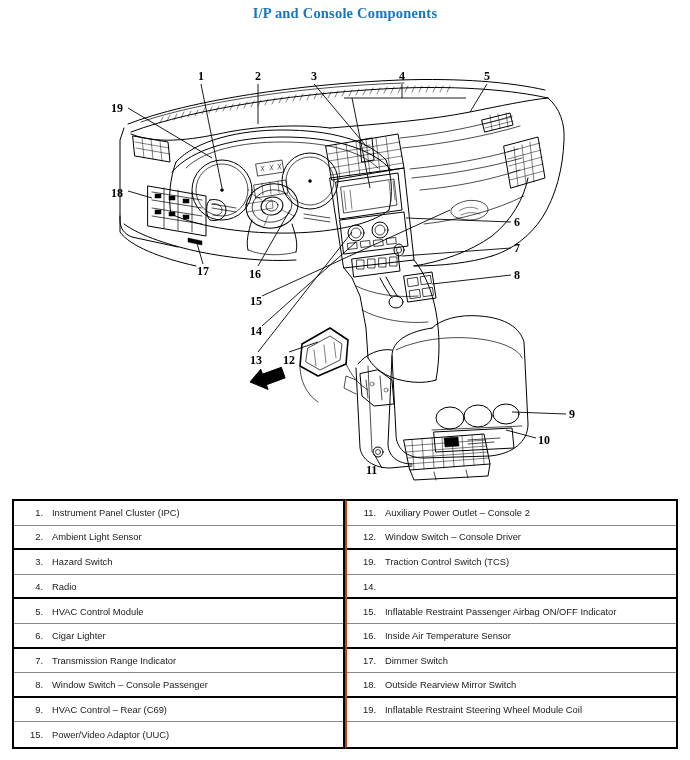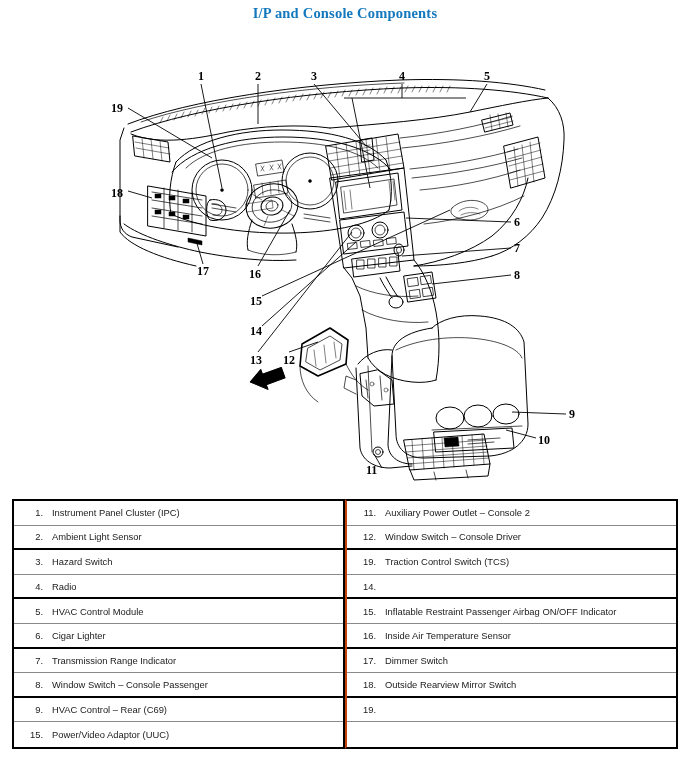--- a/index.html
+++ b/index.html
@@ -586,20 +586,21 @@
     <div class="legend-row">
       <span class="legend-num">17.</span>
       <span class="legend-label">Dimmer Switch</span>
     </div>
     <div class="legend-row">
       <span class="legend-num">18.</span>
       <span class="legend-label">Outside Rearview Mirror Switch</span>
     </div>
     <div class="legend-row">
       <span class="legend-num">19.</span>
+      <span class="legend-label">Inflatable Restraint Steering Wheel Module Coil</span>
     </div>
     <div class="legend-row empty">
       <span class="legend-num"></span>
       <span class="legend-label"></span>
     </div>
   </div>
 
 </div>
 
 </body></html>

